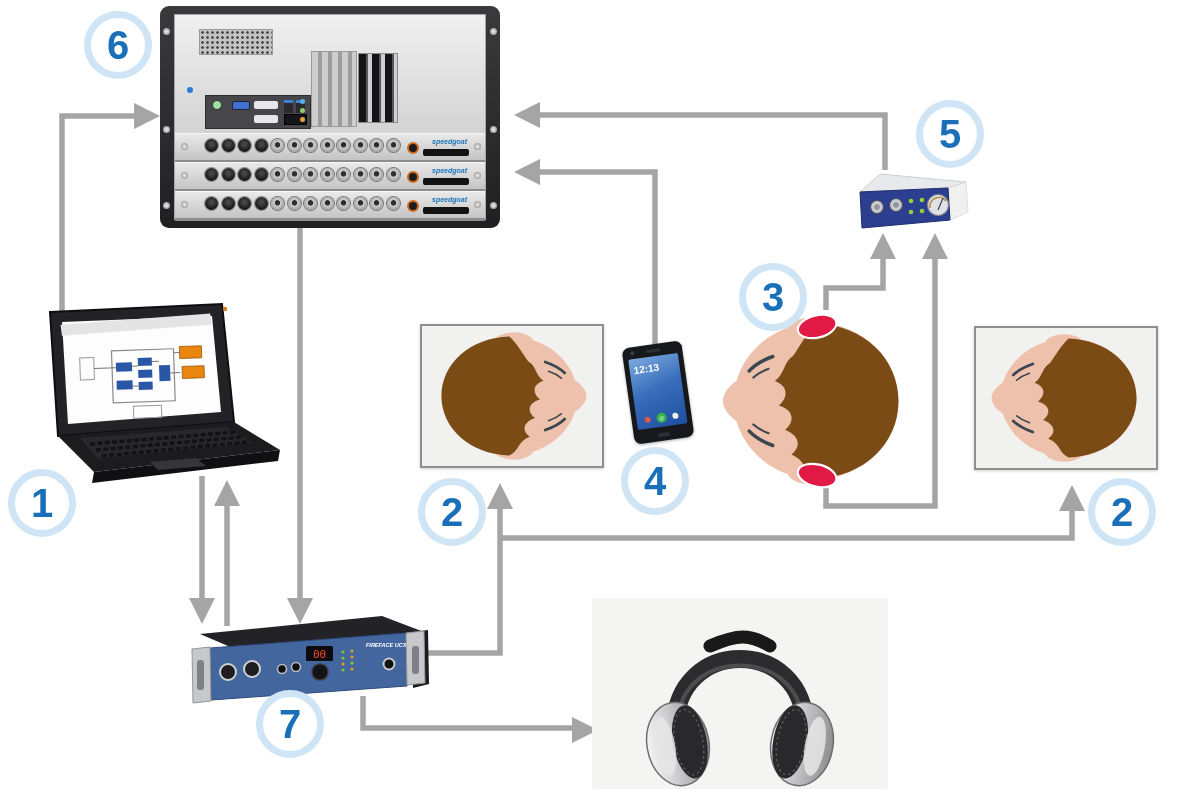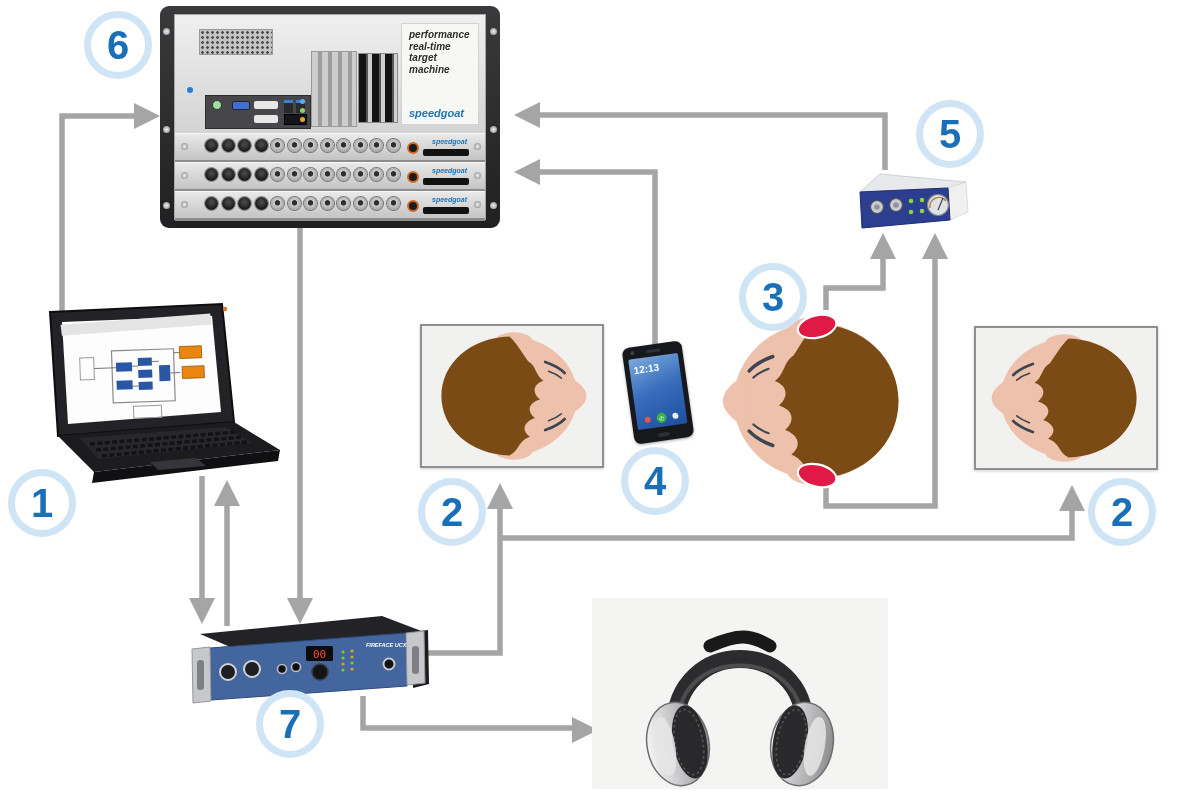--- a/index.html
+++ b/index.html
@@ -126,27 +126,20 @@
             <span class="dvi2"></span>
           <span class="usb1"></span>
             <span class="usb2"></span>
             <span class="eth"></span>
           <span class="aud1"></span>
             <span class="aud2"></span>
             <span class="aud3"></span>
         </div>
         <div class="pci"></div>
         <div class="slots"></div>
-        <div class="mlabel">
-          <span class="ll">performance</span>
-          <span class="ll">real-time</span>
-          <span class="ll">target</span>
-          <span class="ll">machine</span>
-          <span class="brand">speedgoat</span>
-        </div>
       </div>
       <div class="module m1">
         <span class="screw" style="left:6px;top:9px"></span>
           <span class="screw" style="right:4px;top:9px"></span>
         <div class="xlrs">
             <span class="xlr f"></span>
             <span class="xlr f"></span>
             <span class="xlr f"></span>
             <span class="xlr f"></span>
             <span class="xlr m"></span>

